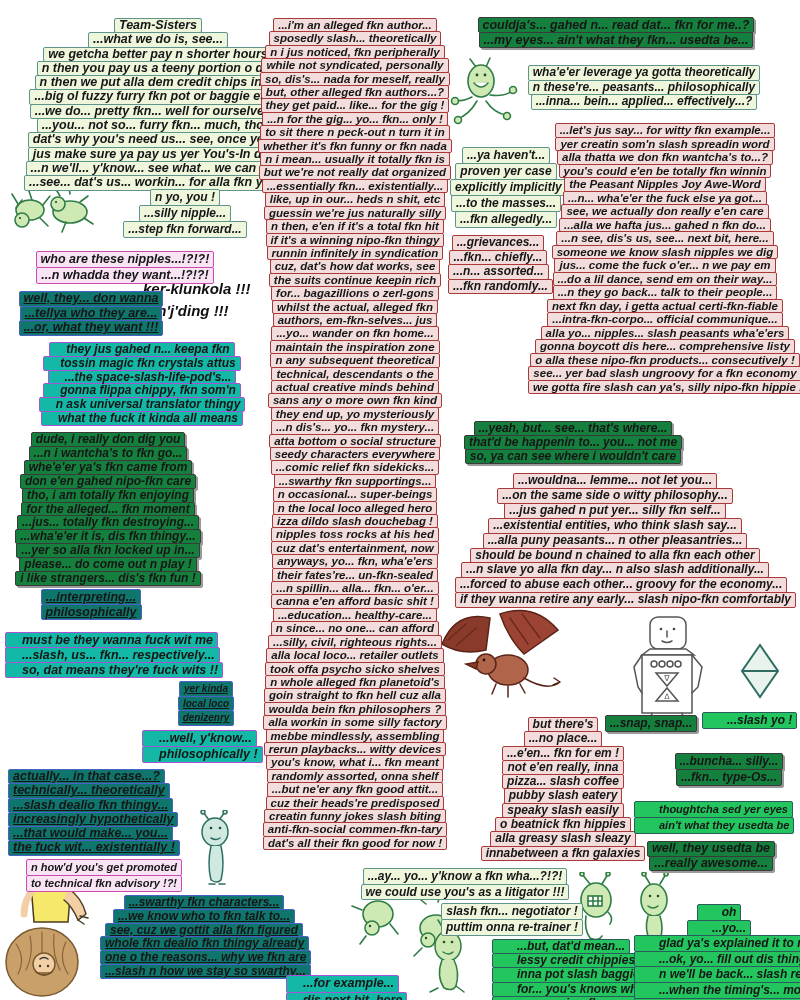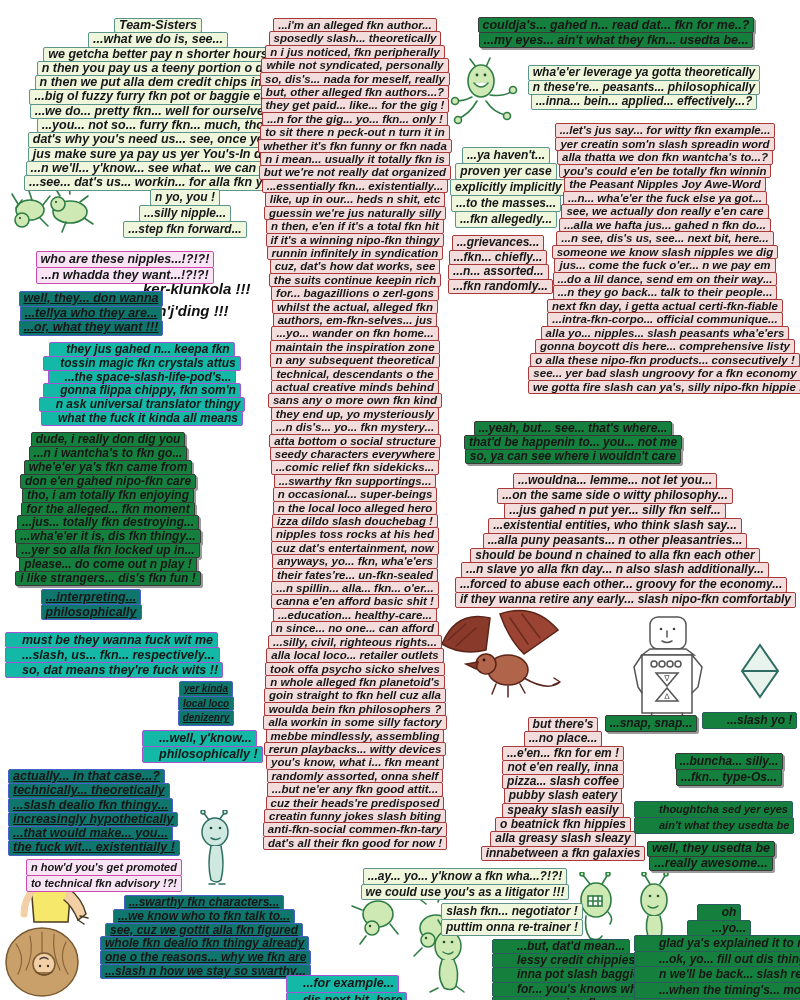--- a/index.html
+++ b/index.html
@@ -4,21 +4,21 @@
 <style>
   html,body{margin:0;padding:0;background:#fff;}
   #canvas{position:relative;width:800px;height:1000px;background:#ffffff;overflow:hidden;
           font-family:"Liberation Sans",sans-serif;}
   .bubble{position:absolute;text-align:center;color:#161616;
           font-style:italic;font-weight:bold;font-size:12px;line-height:13px;margin-top:16px;}
   .line{display:block;width:fit-content;margin:-1px auto 0;padding:0 4px;
         border:1px solid;border-radius:2px;white-space:nowrap;}
   
   .green  .line{background:#eef6dc;border-color:#5d948c;}
-  .pale   .line{background:#15803d;border-color:#2a5c5c;padding-left:24px;}
+  .pale   .line{background:#22c55e;border-color:#2a5c5c;padding-left:24px;}
   .red    .line{background:#f2dcdc;border-color:#a93838;}
   .blue   .line{background:#0f766e;border-color:#4a5fc8;text-decoration:underline;}
   .purple .line{background:#14b8a6;border-color:#a853d6;padding-left:16px;}
   .pink   .line{background:#f8e4f4;border-color:#cc49ae;}
   .white  .line{background:#15803d;border-color:#3a3a3a;}
   .white{filter:drop-shadow(2px 2px 0 #9a9a9a);}
   .sound{position:absolute;font-style:italic;font-weight:bold;color:#111;
          font-size:15px;white-space:nowrap;}
   .fig{position:absolute;}
 </style>

